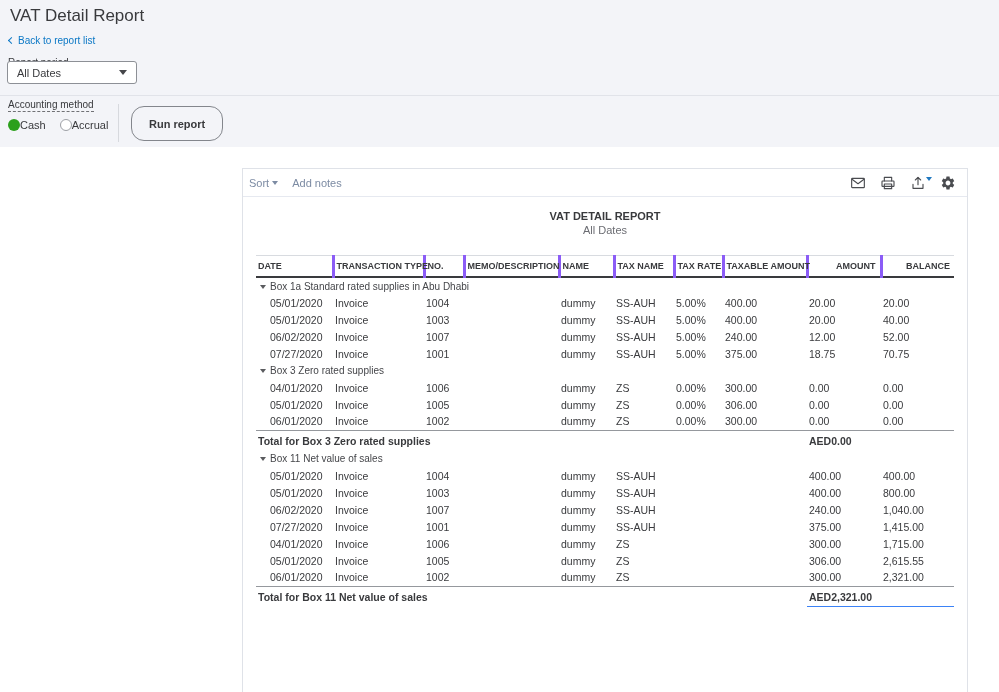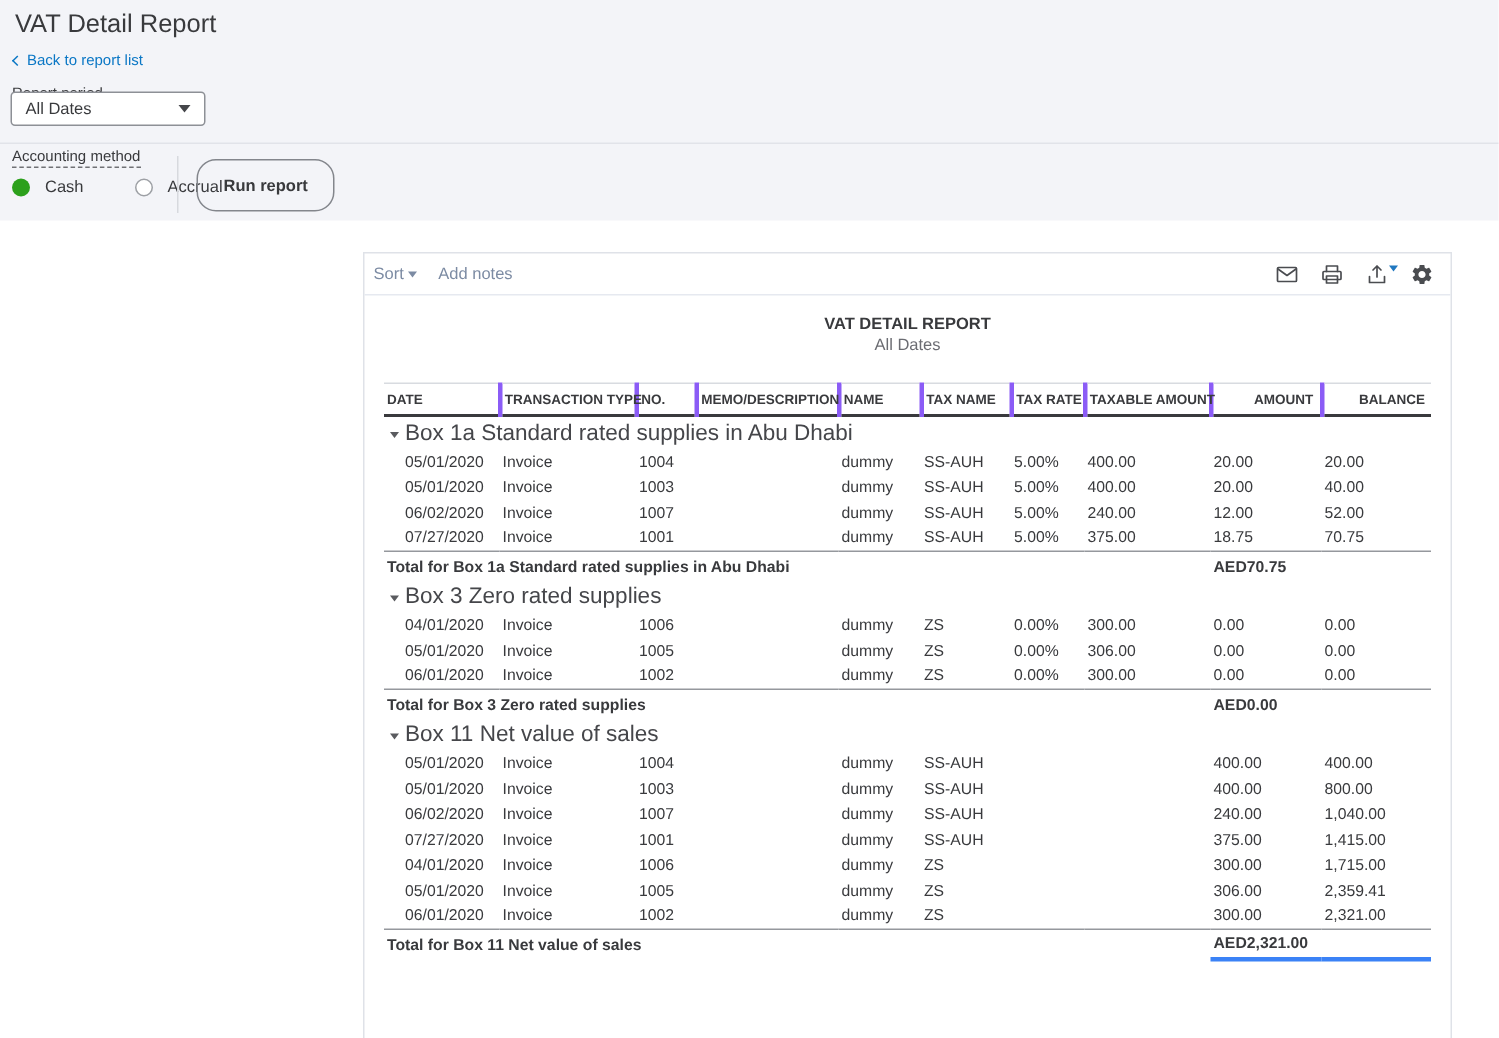--- a/index.html
+++ b/index.html
@@ -12,21 +12,21 @@
   .back-link { position:absolute; left:9px; top:35px; font-size:10px; color:#0a77c5; cursor:pointer; display:flex; align-items:center; gap:4px; }
   .chev-left { width:5px; height:5px; border-left:1.6px solid #0a77c5; border-bottom:1.6px solid #0a77c5; transform:rotate(45deg); display:inline-block; }
   .tooltip-label { font-size:10px; color:#393a3d; border-bottom:1px dashed #707175; display:inline-block; padding-bottom:1px; }
   .lbl-period { position:absolute; left:8px; top:57px; }
   .lbl-method { position:absolute; left:8px; top:99px; }
   .dd { position:absolute; left:7px; top:61px; width:130px; height:23px; background:#fff;
         border:1px solid #8d9096; border-radius:3px; font-size:11px; display:flex; align-items:center;
         padding:0 9px; cursor:pointer; }
   .dd .caret { margin-left:auto; width:0; height:0; border-left:4px solid transparent; border-right:4px solid transparent; border-top:5px solid #45464a; }
   .band-divider { position:absolute; left:0; top:95px; width:999px; height:1px; background:#e1e3e9; }
-  .radio-row { position:absolute; left:8px; top:119px; display:flex; align-items:center; gap:10px; font-size:11px; }
+  .radio-row { position:absolute; left:8px; top:119px; display:flex; align-items:center; gap:0; font-size:11px; }
   .radio { width:12px; height:12px; border-radius:50%; display:inline-block; }
   .radio.on { background:#2ca01c; }
   .radio.off { background:#fff; border:1px solid #9da0a5; }
   .radio-gap { width:14px; }
   .v-divider { position:absolute; left:118px; top:104px; height:38px; width:1px; background:#d7d9de; }
   .run-btn { position:absolute; left:131px; top:106px; height:35px; padding:0 17px; border:1px solid #83868c;
              border-radius:13px; background:transparent; font-size:11px; font-weight:600; color:#393a3d;
              font-family:"Liberation Sans", sans-serif; cursor:pointer; }
 
   
@@ -50,25 +50,25 @@
   .tbl-wrap { margin:19px 13px 0 13px; }
   table { width:698px; border-collapse:collapse; table-layout:fixed; }
   col.c0{width:77px} col.c1{width:91px} col.c2{width:40px} col.c3{width:95px} col.c4{width:55px}
   col.c5{width:60px} col.c6{width:49px} col.c7{width:84px} col.c8{width:74px} col.c9{width:73px}
   th { font-size:9px; font-weight:700; color:#393a3d; text-align:left; padding:5px 4px 5px 2px;
        border-top:1px solid #d8dbe0; border-bottom:2px solid #393a3d; white-space:nowrap; }
   th:not(:first-child) { border-left:3px solid #8b5cf6; }
   th.r { text-align:right; }
   td { font-size:10.5px; color:#393a3d; padding:2px 4px 2px 2px; height:17px; white-space:nowrap; overflow:hidden; }
   td.r { text-align:left; }
-  tr.section-row td { padding-left:4px; font-size:15px; color:#45464a; }
+  tr.section-row td { padding-left:4px; font-size:10px; color:#45464a; }
   .sec-tri { display:inline-block; width:0; height:0; border-left:3.5px solid transparent; border-right:3.5px solid transparent; border-top:4.5px solid #5a5b5f; margin-right:4px; position:relative; top:-1px; }
   td.indent { padding-left:14px; }
   tr.total-row td { border-top:1px solid #95989d; font-weight:700; height:20px; padding-top:3px; }
-  tr.total-row td.u { border-bottom:3px solid #3b82f6; }
+  tr.total-row td.u { border-bottom:1px solid #3b82f6; }
 </style>
 </head>
 <body>
 
 <div class="topband">
   <div class="page-title">VAT Detail Report</div>
 
   <div class="back-link">
     <span class="chev-left"></span>
     <span>Back to report list</span>
@@ -217,25 +217,20 @@
             <td class="">Invoice</td>
             <td class="">1001</td>
             <td class=""></td>
             <td class="">dummy</td>
             <td class="">SS-AUH</td>
             <td class="r">5.00%</td>
             <td class="r">375.00</td>
             <td class="r">18.75</td>
             <td class="r">70.75</td>
           </tr>
-          <tr class="total-row">
-            <td colspan="8">Total for Box 1a Standard rated supplies in Abu Dhabi</td>
-            <td class="r">AED70.75</td>
-            <td class=""></td>
-          </tr>
           <tr class="section-row">
             <td colspan="10"><span class="sec-tri"></span>Box 3 Zero rated supplies</td>
           </tr>
           <tr class="data-row">
             <td class=" indent">04/01/2020</td>
             <td class="">Invoice</td>
             <td class="">1006</td>
             <td class=""></td>
             <td class="">dummy</td>
             <td class="">ZS</td>
@@ -339,21 +334,21 @@
           <tr class="data-row">
             <td class=" indent">05/01/2020</td>
             <td class="">Invoice</td>
             <td class="">1005</td>
             <td class=""></td>
             <td class="">dummy</td>
             <td class="">ZS</td>
             <td class="r"></td>
             <td class="r"></td>
             <td class="r">306.00</td>
-            <td class="r">2,359.41</td>
+            <td class="r">2,615.55</td>
           </tr>
           <tr class="data-row">
             <td class=" indent">06/01/2020</td>
             <td class="">Invoice</td>
             <td class="">1002</td>
             <td class=""></td>
             <td class="">dummy</td>
             <td class="">ZS</td>
             <td class="r"></td>
             <td class="r"></td>

